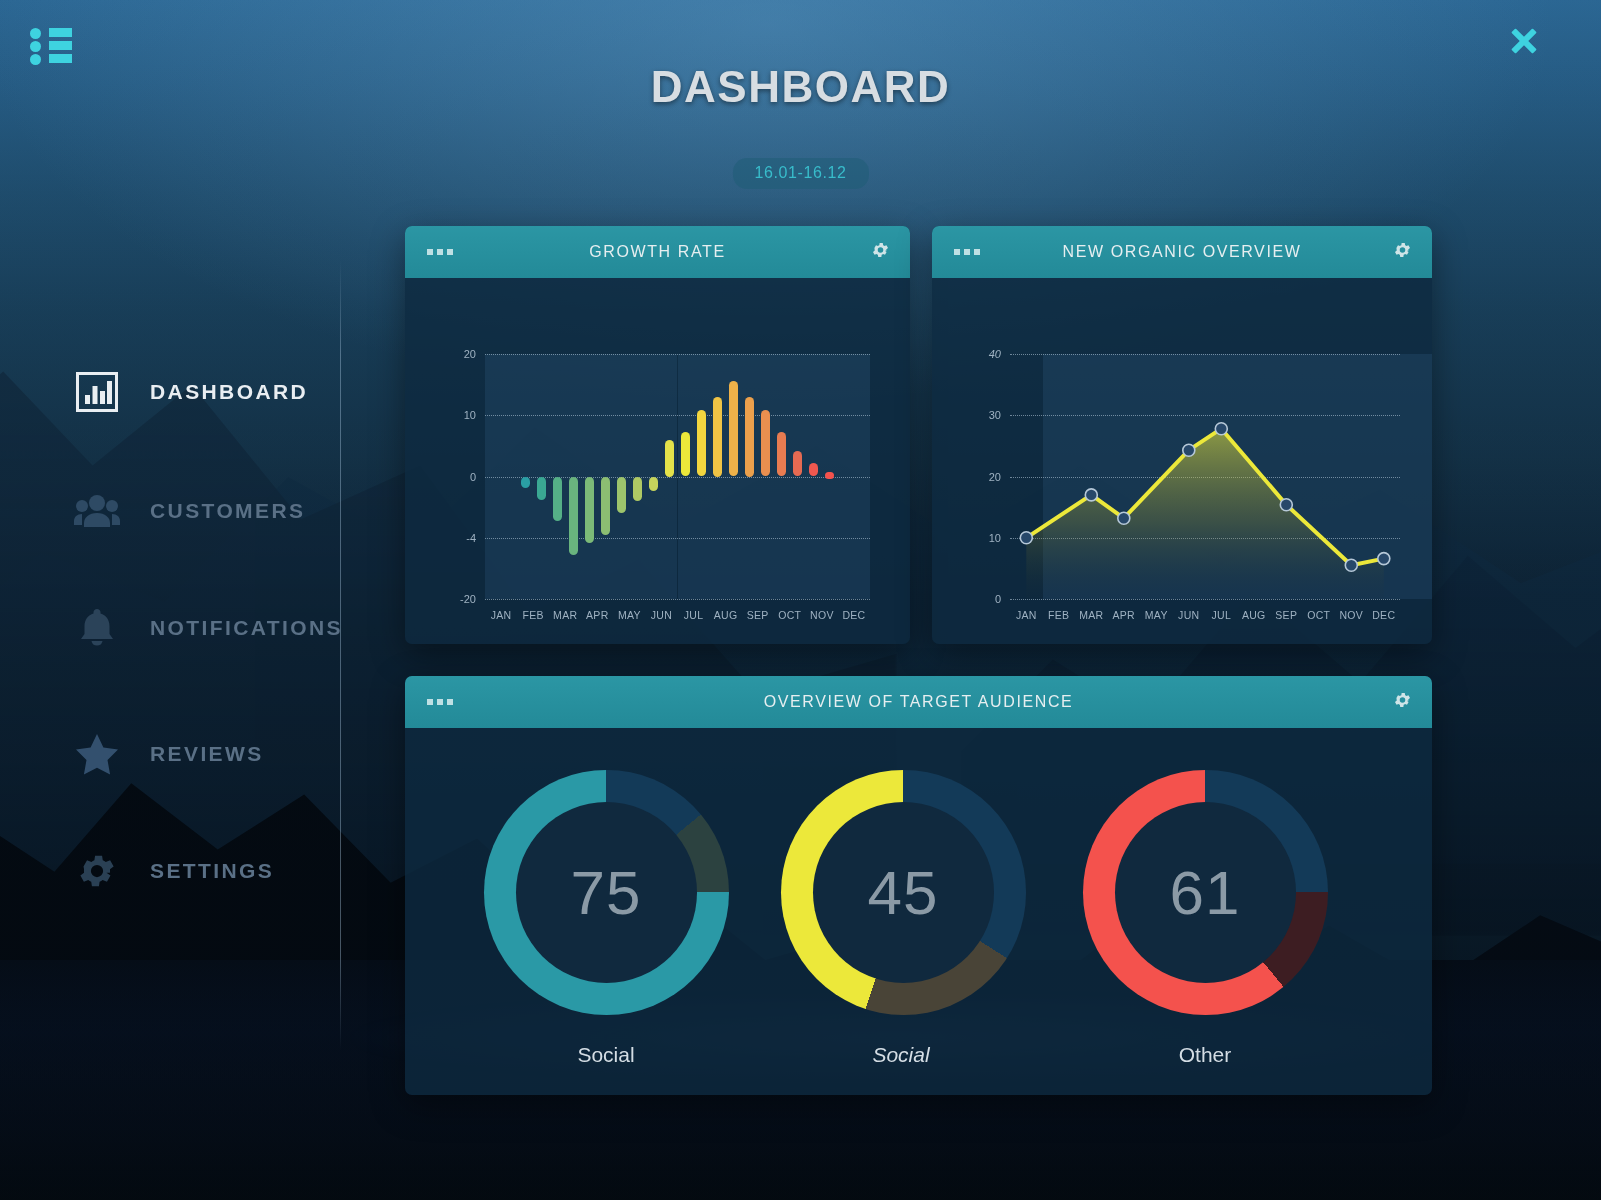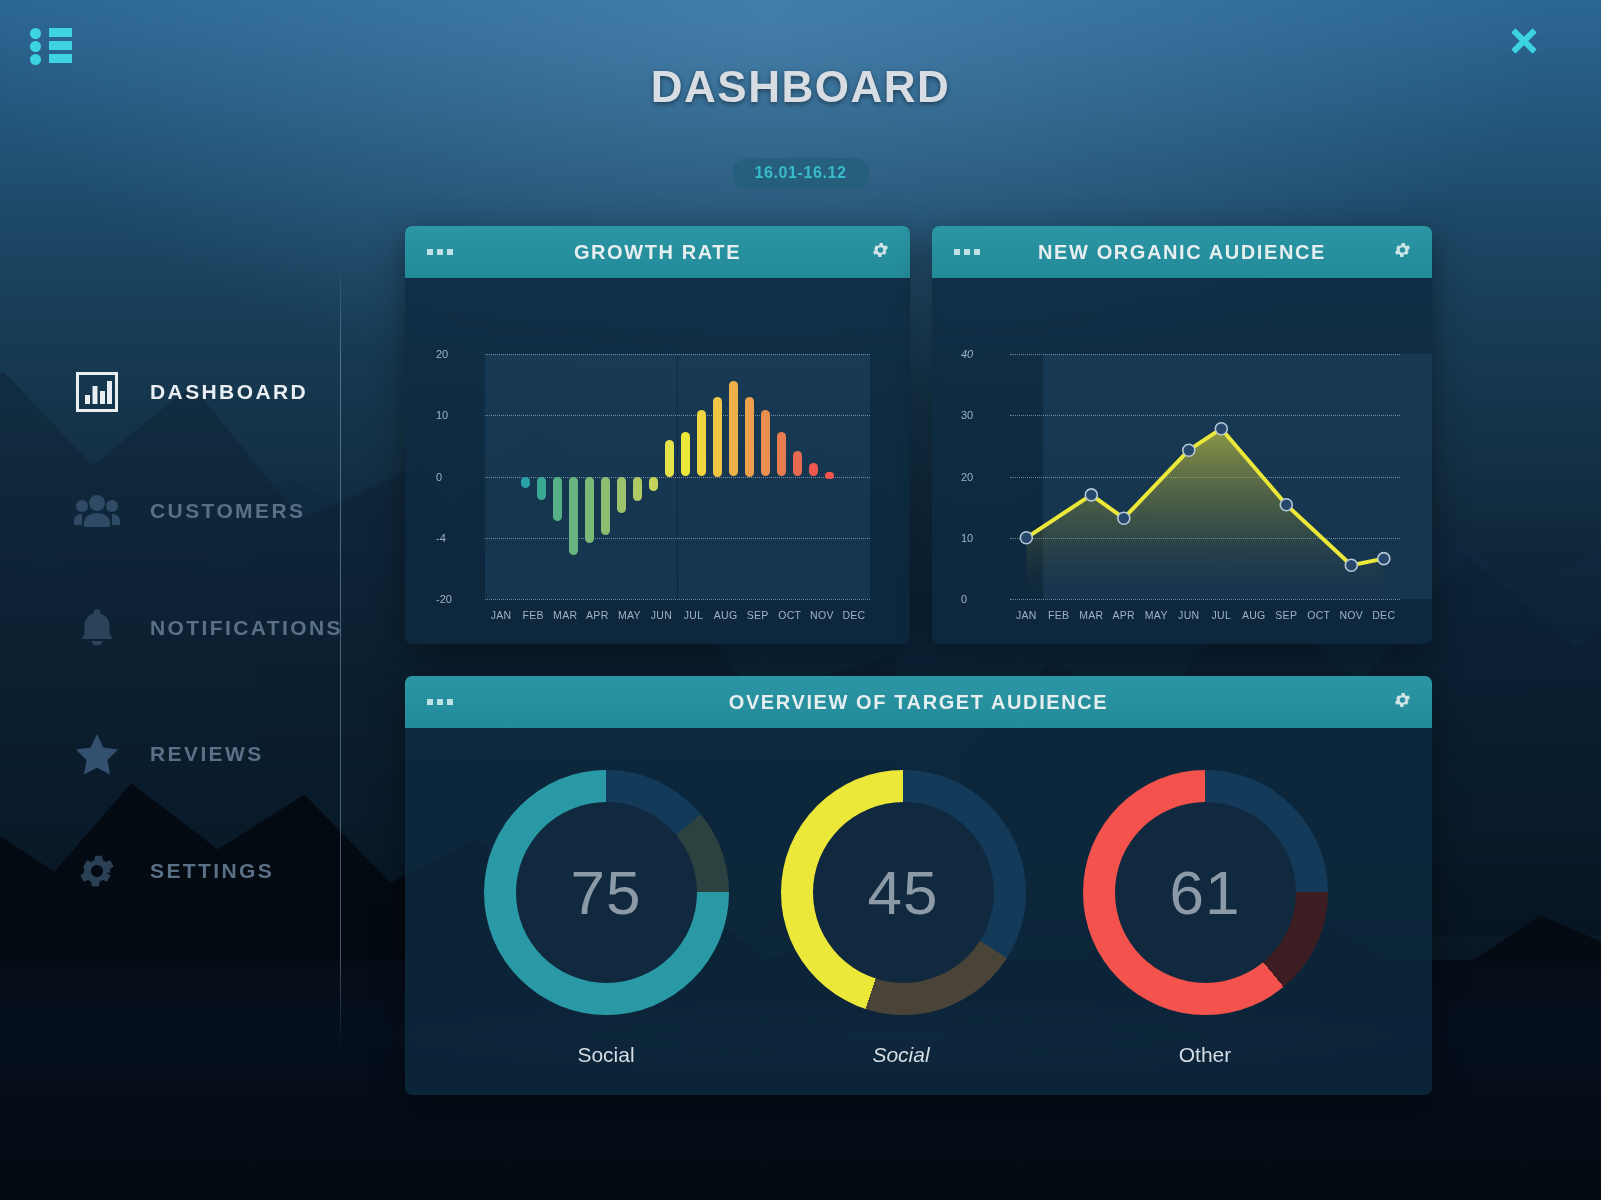--- a/index.html
+++ b/index.html
@@ -97,21 +97,21 @@
     text-shadow:0 2px 5px rgba(0,0,0,.45);
   }
   .page-sub {
     position:absolute; left:0; right:0; top:124px; text-align:center;
     font-size:17px; letter-spacing:1.6px; color:#c6d0d8; font-weight:400;
   }
   .date-pill {
     position:absolute; left:50%; top:158px; transform:translateX(-50%);
     padding:6px 22px 7px; border-radius:14px;
     background:rgba(31,92,118,.55);
-    color:#38bccb; font-size:16px; font-weight:bold; letter-spacing:.6px;
+    color:#38bccb; font-size:16px; font-weight:normal; letter-spacing:.6px;
   }
 
   
   .sidebar { position:absolute; left:0; top:300px; width:341px; height:745px; }
   .sidebar::after {
     content:""; position:absolute; right:0; top:-40px; bottom:-5px; width:1px;
     background:linear-gradient(180deg, rgba(170,200,225,0) 0%, rgba(170,200,225,.40) 12%,
       rgba(170,200,225,.40) 88%, rgba(170,200,225,0) 100%);
   }
   .nav-item { position:absolute; left:70px; display:flex; align-items:center; gap:26px; cursor:pointer; }
@@ -123,31 +123,31 @@
   .card {
     position:absolute; border-radius:7px; overflow:hidden;
     background:rgba(14,41,63,.82);
     box-shadow:0 10px 34px rgba(0,0,0,.40);
   }
   .card-head {
     position:relative; height:52px;
     background:linear-gradient(180deg,#2b96a4 0%,#238a98 100%);
     display:flex; align-items:center; justify-content:center;
   }
-  .card-title { font-size:20px; font-weight:bold; letter-spacing:1.6px; color:#e6eef0; }
+  .card-title { font-size:16px; font-weight:normal; letter-spacing:1.6px; color:#e6eef0; }
   .head-dots { position:absolute; left:22px; top:50%; transform:translateY(-50%); display:flex; gap:4px; }
   .head-dots i { width:6px; height:6px; background:#bfe0e4; display:block; }
   .gear { position:absolute; right:20px; top:50%; transform:translateY(-50%); cursor:pointer; }
   .card-body { position:relative; }
 
   
   .plot { position:absolute; }
   .band { position:absolute; top:0; bottom:0; background:rgba(86,150,200,.13); }
   .gline { position:absolute; left:0; right:0; height:0; border-top:1px dotted rgba(190,210,225,.55); }
-  .ytick { position:absolute; right:0; transform:translateY(-50%); font-size:11px; color:#9fb2c2; text-align:left; }
+  .ytick { position:absolute; right:0; transform:translateY(-50%); font-size:11px; color:#9fb2c2; text-align:right; }
   .xtick { position:absolute; transform:translateX(-50%); font-size:10.5px; letter-spacing:.3px; color:#9fb2c2; }
 
   .gbar { position:absolute; border-radius:5px; }
 
   .donut-wrap { position:absolute; }
   .donut { position:relative; border-radius:50%; }
   .donut .hole {
     position:absolute; border-radius:50%;
     background:#10293e;
   }
@@ -316,21 +316,21 @@
       </div>
   </div>
 
   <div class="card" style="left:932px; top:226px; width:500px; height:418px;">
     <div class="card-head">
       <span class="head-dots">
           <i></i>
           <i></i>
           <i></i>
         </span>
-      <span class="card-title">NEW ORGANIC AUDIENCE</span>
+      <span class="card-title">NEW ORGANIC OVERVIEW</span>
       <span class="gear">
         <svg width="19" height="19" viewBox="0 0 24 24" fill="#cfe4e7">
           <path d="M19.4 13a7.5 7.5 0 0 0 0-2l2.1-1.6-2-3.5-2.5 1a7.6 7.6 0 0 0-1.7-1l-.4-2.6h-4l-.4 2.6c-.6.3-1.2.6-1.7 1l-2.5-1-2 3.5L4.6 11a7.5 7.5 0 0 0 0 2l-2.1 1.6 2 3.5 2.5-1c.5.4 1.1.7 1.7 1l.4 2.6h4l.4-2.6c.6-.3 1.2-.6 1.7-1l2.5 1 2-3.5-2.3-1.6zM12 15.5A3.5 3.5 0 1 1 15.5 12 3.5 3.5 0 0 1 12 15.5z"></path>
         </svg>
       </span>
     </div>
     <div class="card-body" id="organic-body" style="height:366px;">
         <div class="plot" style="left: 78px; top: 76px; width: 390px; height: 245px;">
           <div class="band" style="left: 32.5px; width: 65px;"></div>
           <div class="band" style="left: 97.5px; width: 65px;"></div>

